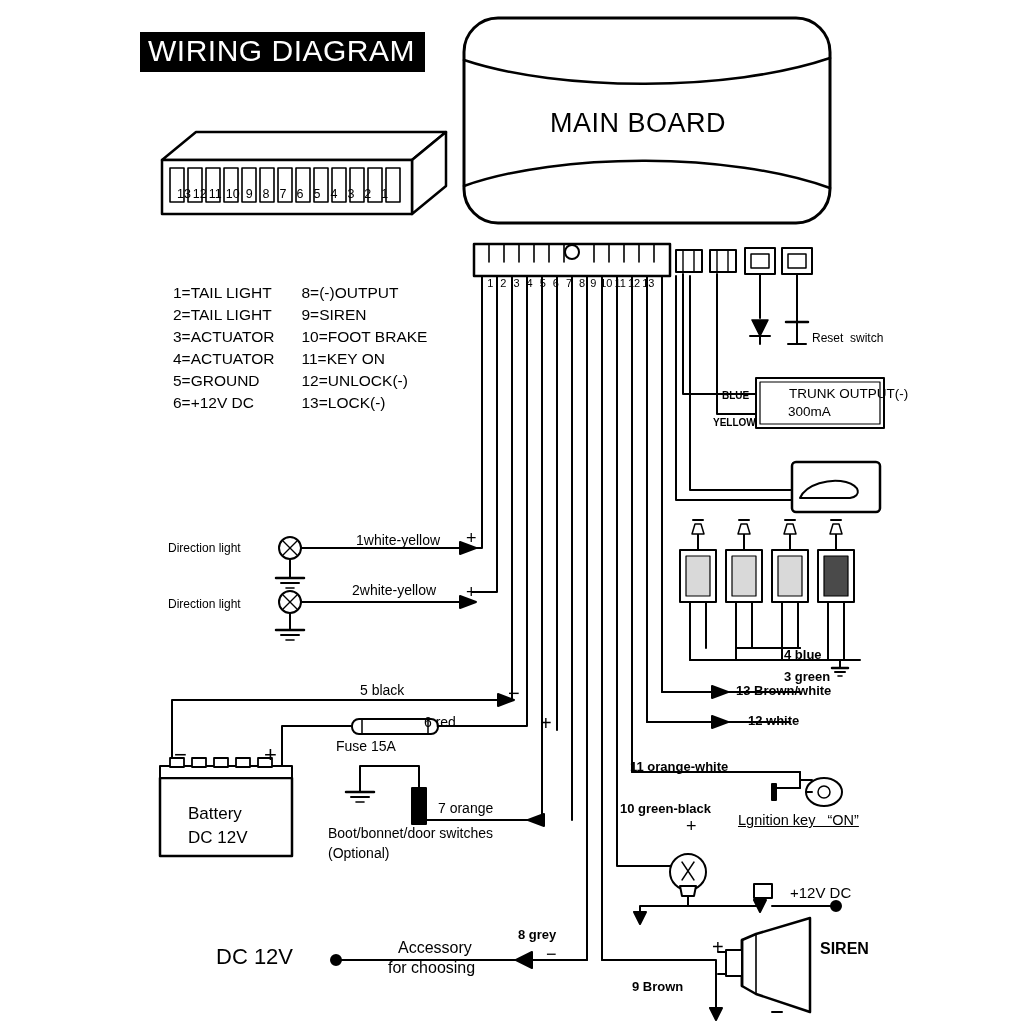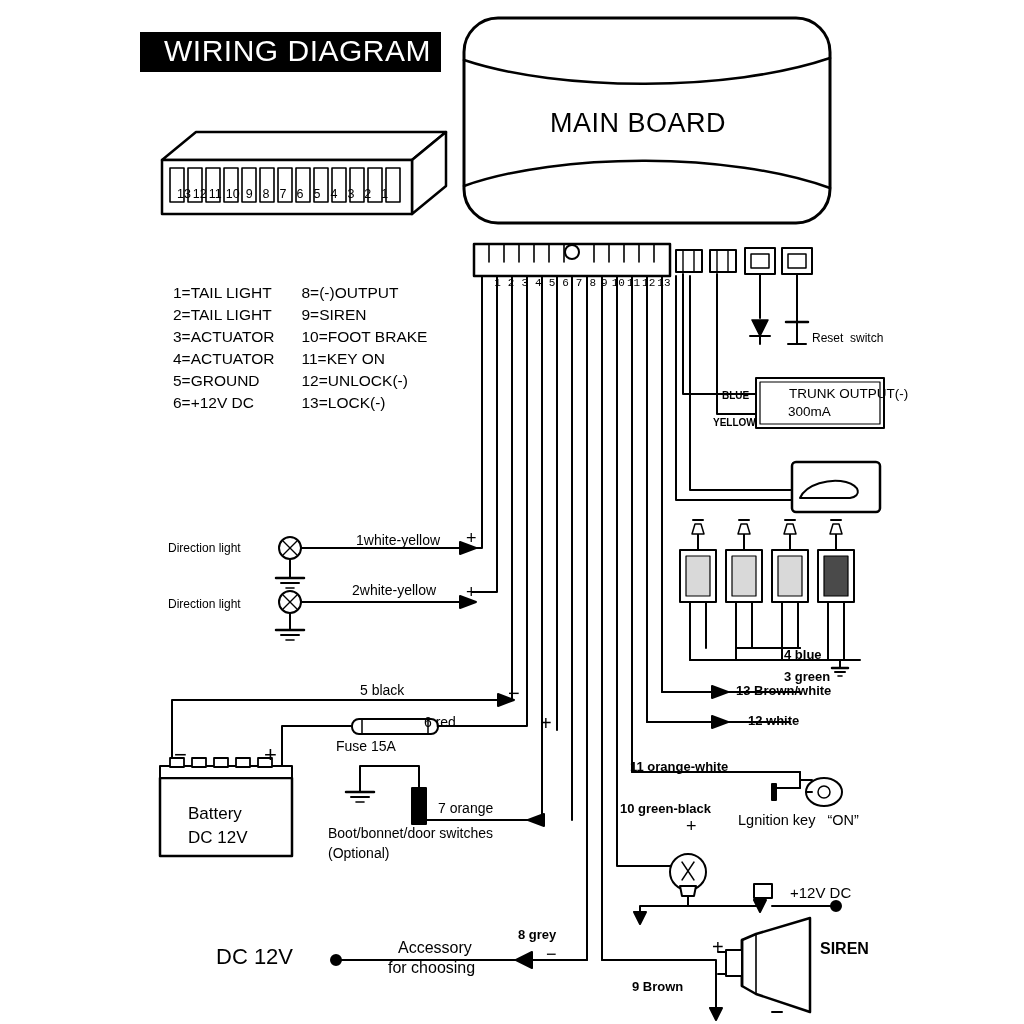--- a/index.html
+++ b/index.html
@@ -12,21 +12,21 @@
     position:relative;
   }
   #stage{position:absolute;left:0;top:0;width:1024px;height:1024px;}
   svg#art{position:absolute;left:0;top:0;width:1024px;height:1024px;}
   .lbl{position:absolute;white-space:pre;line-height:1.15;}
   .title{
     position:absolute;
     background:#000;color:#fff;
     font-family:"Liberation Sans", sans-serif;
     font-size:30px;font-weight:400;
-    padding:2px 10px 4px 24px;
+    padding:2px 10px 4px 8px;
     letter-spacing:0.5px;
   }
   .mainboard-label{font-size:27px;letter-spacing:0.5px;}
   .legend{font-size:15.5px;line-height:20px;}
   .legend td{padding-right:26px;white-space:pre;font-size:15.5px;}
   .small{font-size:12px;}
   .tiny{font-size:10px;font-weight:bold;}
   .wirelbl{font-size:14px;}
   .wirelbl-b{font-size:13px;}
   .battery-lbl{font-size:17px;text-align:center;}
@@ -276,21 +276,21 @@
 </svg>
 
 <div class="title" style="left:140px;top:32px;">WIRING DIAGRAM</div>
 
 <div class="lbl mainboard-label" style="left:550px;top:108px;">MAIN BOARD</div>
 
 <div class="lbl pinnum" style="left:170px;top:173px;letter-spacing:0px;">
   <span>13</span><span style="display:inline-block;width:2px;"></span><span>12</span><span style="display:inline-block;width:2px;"></span><span>11</span><span style="display:inline-block;width:4px;"></span><span>10</span><span style="display:inline-block;width:6px;"></span><span>9</span><span style="display:inline-block;width:10px;"></span><span>8</span><span style="display:inline-block;width:10px;"></span><span>7</span><span style="display:inline-block;width:10px;"></span><span>6</span><span style="display:inline-block;width:10px;"></span><span>5</span><span style="display:inline-block;width:10px;"></span><span>4</span><span style="display:inline-block;width:10px;"></span><span>3</span><span style="display:inline-block;width:10px;"></span><span>2</span><span style="display:inline-block;width:10px;"></span><span>1</span>
 </div>
 
-<div class="lbl connnum" style="left:481px;top:264px;font-family:Liberation Mono, monospace;">
+<div class="lbl connnum" style="left:481px;top:264px;">
   <span>1</span><span style="display:inline-block;width:7px;"></span><span>2</span><span style="display:inline-block;width:7px;"></span><span>3</span><span style="display:inline-block;width:7px;"></span><span>4</span><span style="display:inline-block;width:7px;"></span><span>5</span><span style="display:inline-block;width:7px;"></span><span>6</span><span style="display:inline-block;width:7px;"></span><span>7</span><span style="display:inline-block;width:7px;"></span><span>8</span><span style="display:inline-block;width:5px;"></span><span>9</span><span style="display:inline-block;width:4px;"></span><span>10</span><span style="display:inline-block;width:2px;"></span><span>11</span><span style="display:inline-block;width:2px;"></span><span>12</span><span style="display:inline-block;width:2px;"></span><span>13</span>
 </div>
 
 <table class="lbl legend" style="left:172px;top:282px;border-collapse:collapse;">
   <tbody><tr>
     <td>1=TAIL LIGHT</td>
     <td>8=(-)OUTPUT</td>
   </tr>
   <tr>
     <td>2=TAIL LIGHT</td>
@@ -343,21 +343,21 @@
 <div class="lbl battery-lbl" style="left:188px;top:804px;">Battery</div>
 <div class="lbl battery-lbl" style="left:188px;top:828px;">DC 12V</div>
 
 <div class="lbl wirelbl" style="left:438px;top:800px;">7 orange</div>
 <div class="lbl boot" style="left:328px;top:824px;">Boot/bonnet/door switches</div>
 <div class="lbl boot" style="left:328px;top:844px;">(Optional)</div>
 
 <div class="lbl wirelbl-b" style="left:630px;top:760px;font-weight:bold;text-align:center;">11 orange-white</div>
 <div class="lbl wirelbl-b" style="left:620px;top:802px;font-weight:bold;">10 green-black</div>
 <div class="lbl" style="left:686px;top:816px;font-size:18px;">+</div>
-<div class="lbl" style="left:738px;top:812px;font-size:14.5px;">Lgnition key   “ON”</div>
+<div class="lbl" style="left:738px;top:812px;font-size:14.5px;text-decoration:underline;">Lgnition key   “ON”</div>
 <div class="lbl" style="left:790px;top:884px;font-size:15px;">+12V DC</div>
 
 <div class="lbl wirelbl-b" style="left:518px;top:928px;font-weight:bold;">8 grey</div>
 <div class="lbl" style="left:546px;top:944px;font-size:18px;">−</div>
 <div class="lbl acc" style="left:398px;top:938px;">Accessory</div>
 <div class="lbl acc" style="left:388px;top:958px;">for choosing</div>
 <div class="lbl dc12" style="left:216px;top:944px;">DC 12V</div>
 
 <div class="lbl wirelbl-b" style="left:632px;top:980px;font-weight:bold;">9 Brown</div>
 <div class="lbl" style="left:712px;top:936px;font-size:20px;">+</div>

